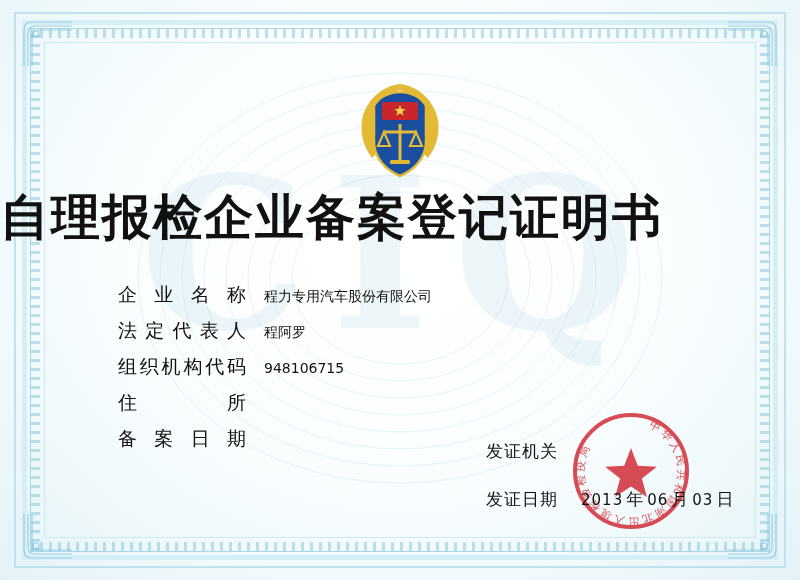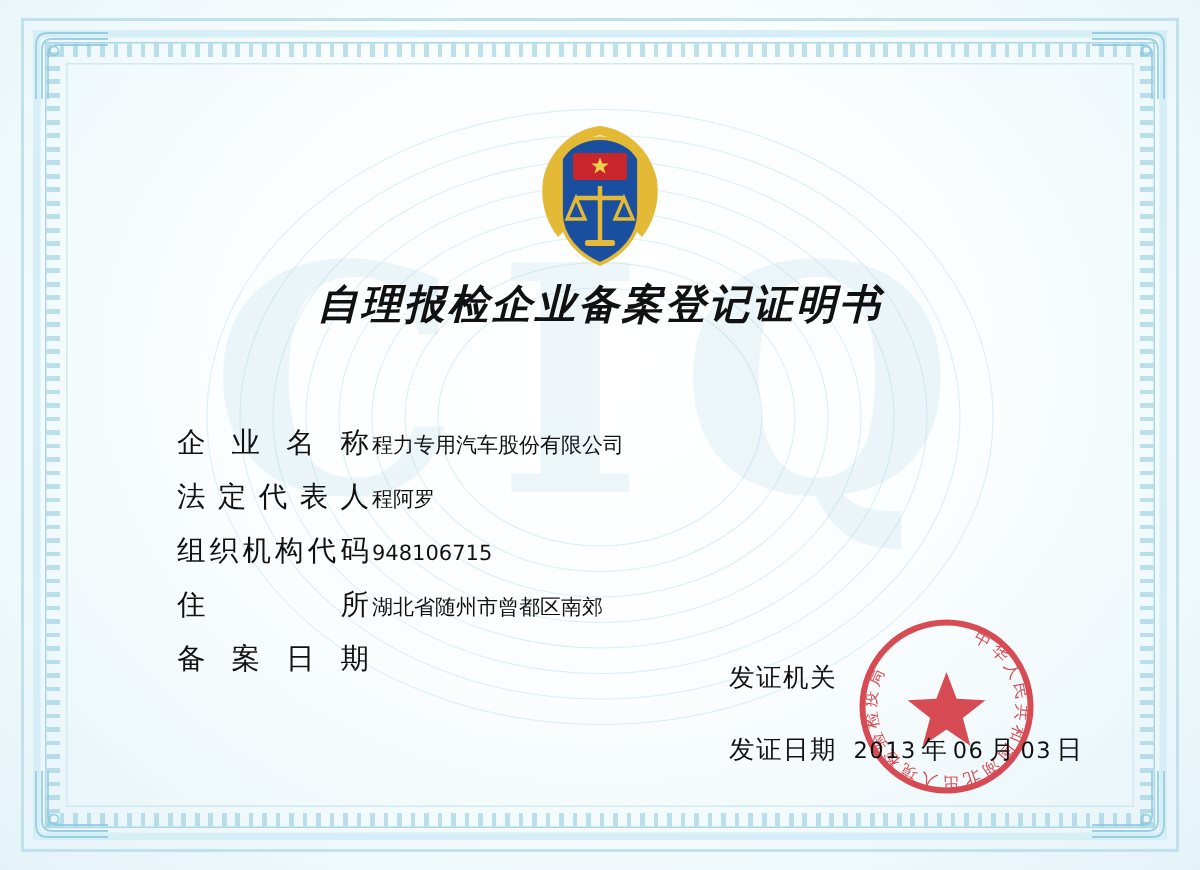--- a/index.html
+++ b/index.html
@@ -103,27 +103,25 @@
     transform: translateX(-50%);
     width: 96px;
     height: 104px;
   }
 
   
   .title {
     position: absolute;
     left: 0; right: 0;
     top: 185px;
-    text-align: center;
-    font-size: 27px;
+    font-size: 49px;
     font-weight: bold;
     letter-spacing: 2px;
     color: #111111;
     font-family: "DejaVu Sans", "Liberation Sans", sans-serif;
-    font-style: italic;
   }
 
   .reg-no {
     position: absolute;
     right: 140px;
     top: 248px;
     font-size: 17px;
     color: #111;
     letter-spacing: 1px;
   }
@@ -147,20 +145,21 @@
     display: flex;
     justify-content: space-between;
     flex: 0 0 128px;
   }
   .field-label span { display: inline-block; }
   .field-value {
     font-size: 14px;
     color: #111;
     padding-left: 2px;
     white-space: nowrap;
+    margin-left: 16px;
   }
 
   
   .issuer {
     position: absolute;
     left: 486px;
     top: 440px;
     font-size: 17px;
     color: #111;
     letter-spacing: 1px;
@@ -169,21 +168,21 @@
     position: absolute;
     left: 486px;
     top: 488px;
     font-size: 17px;
     color: #111;
     letter-spacing: 1px;
     display: flex;
     align-items: baseline;
     white-space: nowrap;
   }
-  .issue-date .lbl { margin-right: 8px; font-family: Liberation Serif, serif; }
+  .issue-date .lbl { margin-right: 20px; font-family: Liberation Serif, serif; }
   .issue-date .num { font-size: 15px; margin: 0 3px; text-align: right; }
 
   
   .seal {
     position: absolute;
     left: 568px;
     top: 408px;
     width: 126px;
     height: 126px;
     opacity: .80;
@@ -311,21 +310,20 @@
         <span>码</span>
       </div>
       <div class="field-value">948106715</div>
     </div>
 
     <div class="field-row">
       <div class="field-label">
         <span>住</span>
         <span>所</span>
       </div>
-      <div class="field-value">湖北省随州市曾都区南郊</div>
     </div>
 
     <div class="field-row">
       <div class="field-label">
         <span>备</span>
         <span>案</span>
         <span>日</span>
         <span>期</span>
       </div>
     </div>

